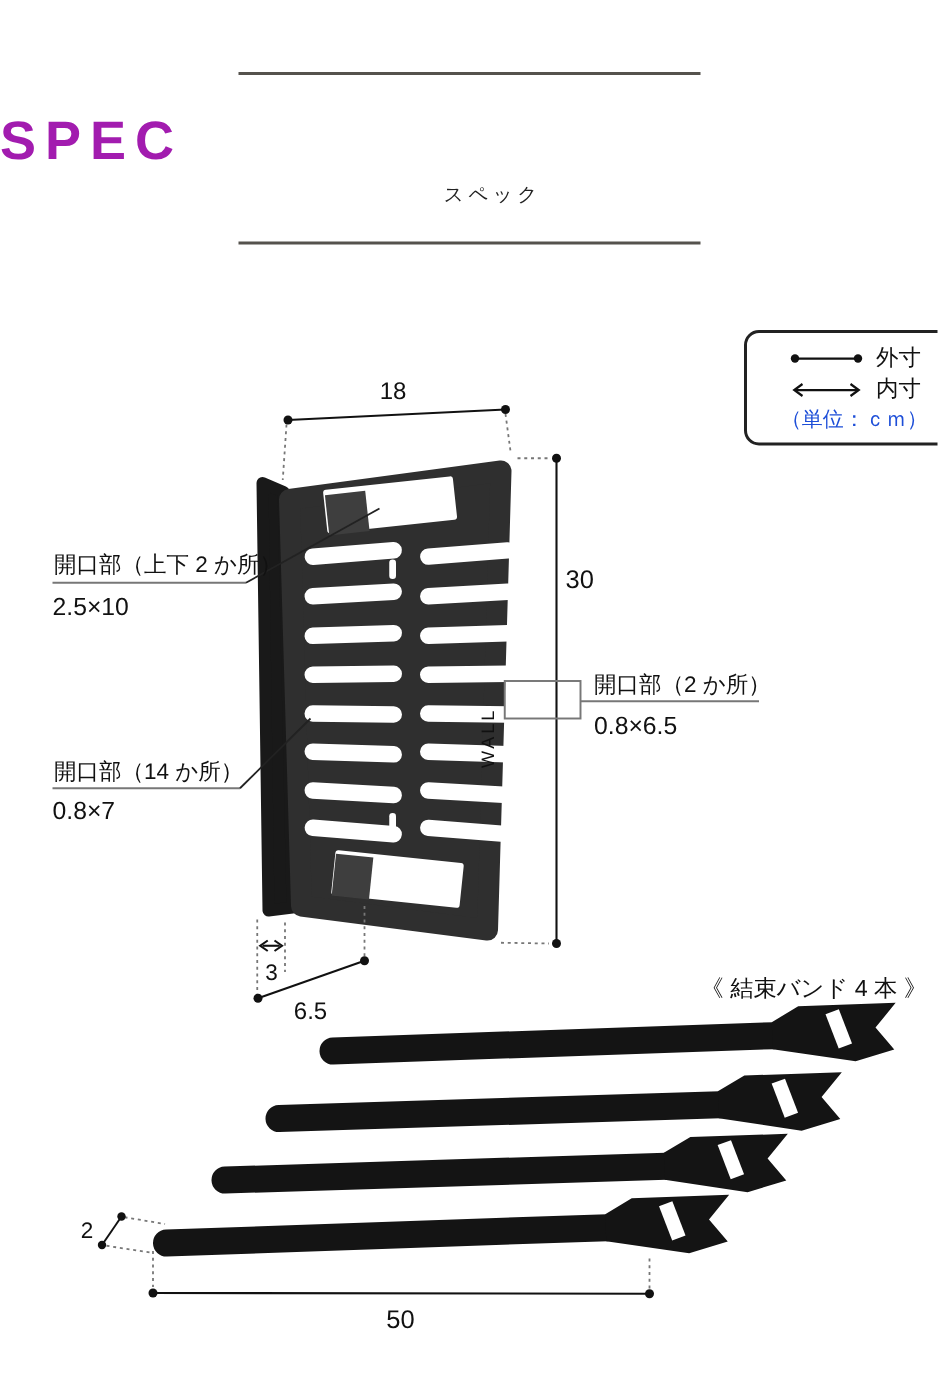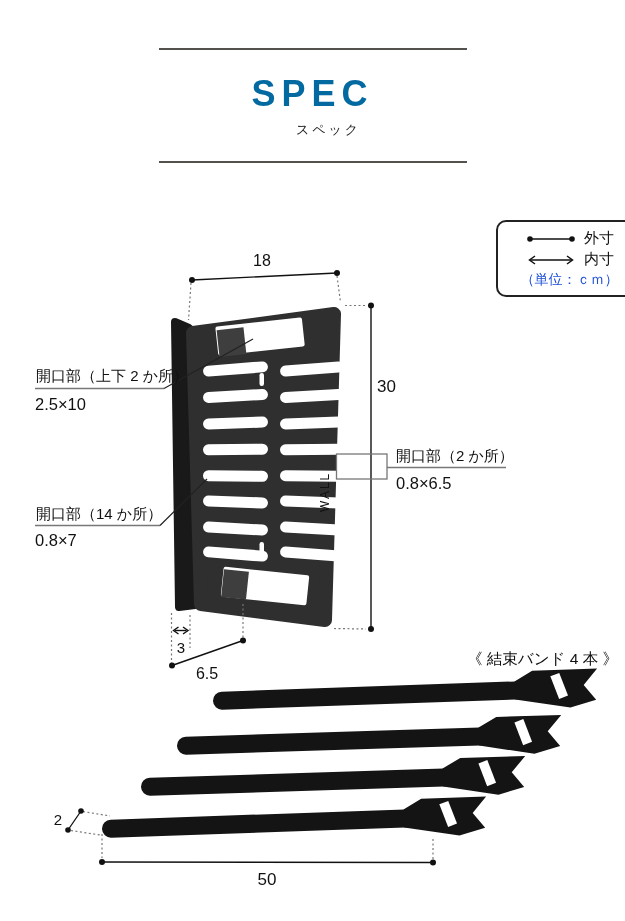--- a/index.html
+++ b/index.html
@@ -6,21 +6,21 @@
   body{
     width:625px;height:921px;position:relative;background:#ffffff;
     font-family:"Liberation Sans","DejaVu Sans",sans-serif;color:#1a1a1a;
     overflow:hidden;
   }
   .rule{position:absolute;left:159px;width:308px;border-top:2px solid #55524d;}
   .rule-top{top:48px;}
   .rule-bottom{top:161px;}
   .page-title{
     position:absolute;top:76px;left:0;width:625px;margin:0;
-    text-align:center;font-size:36px;font-weight:bold;letter-spacing:6px;color:#0369a1;line-height:1;
+    font-size:36px;font-weight:bold;letter-spacing:6px;color:#a21caf;line-height:1;
   }
   .page-subtitle{
     position:absolute;top:121px;left:0;width:625px;
     text-align:center;font-size:13px;letter-spacing:3px;color:#222;margin-left:16px;
   }
   .info-block{
     position:absolute;left:2px;top:213px;font-size:15.5px;line-height:27px;color:#111;
     white-space:nowrap;
   }
   .legend-box{

